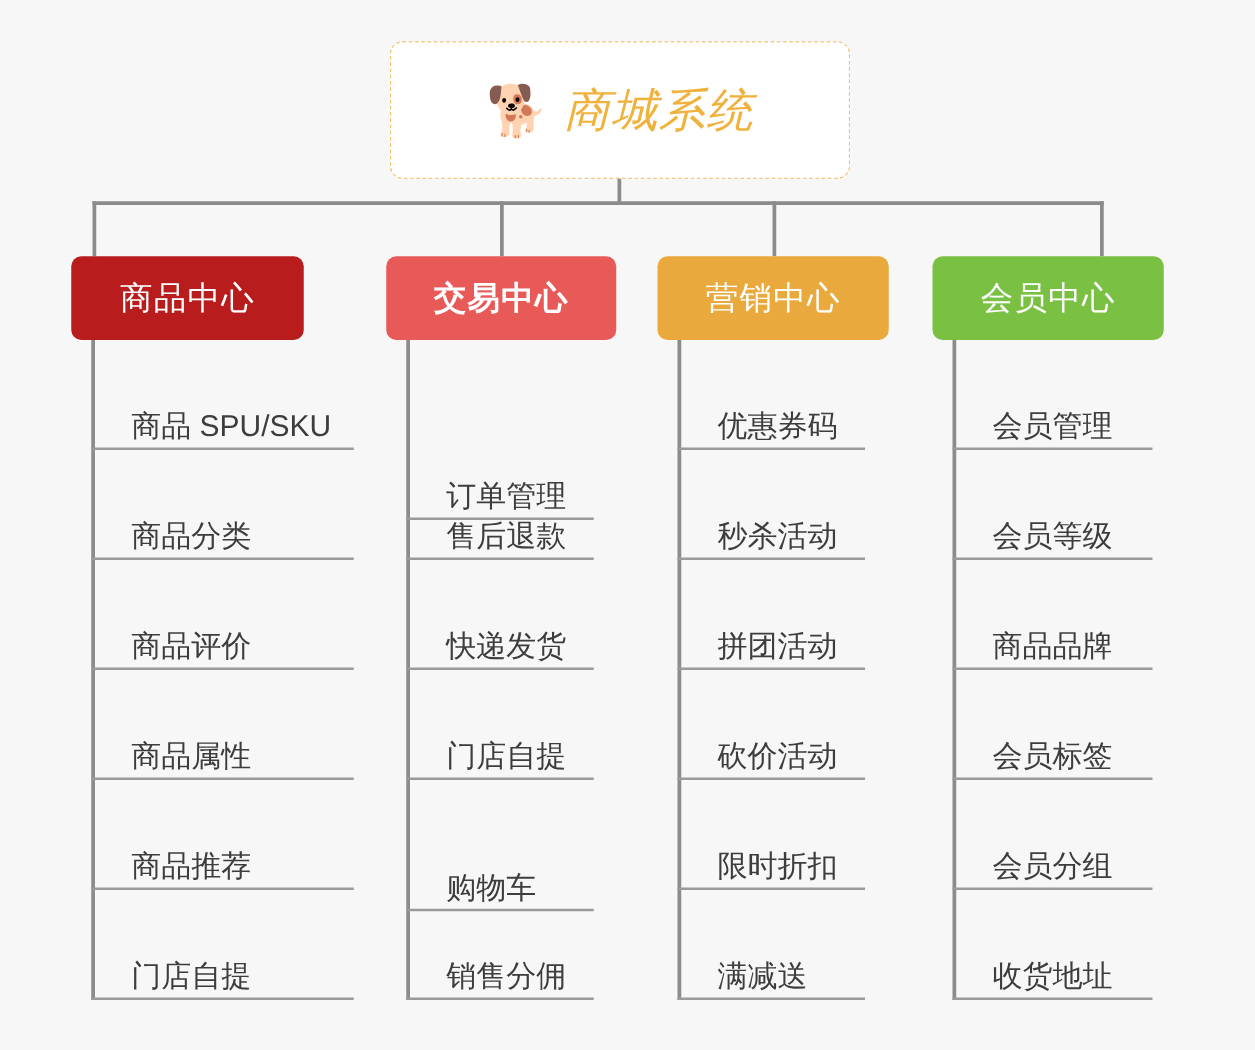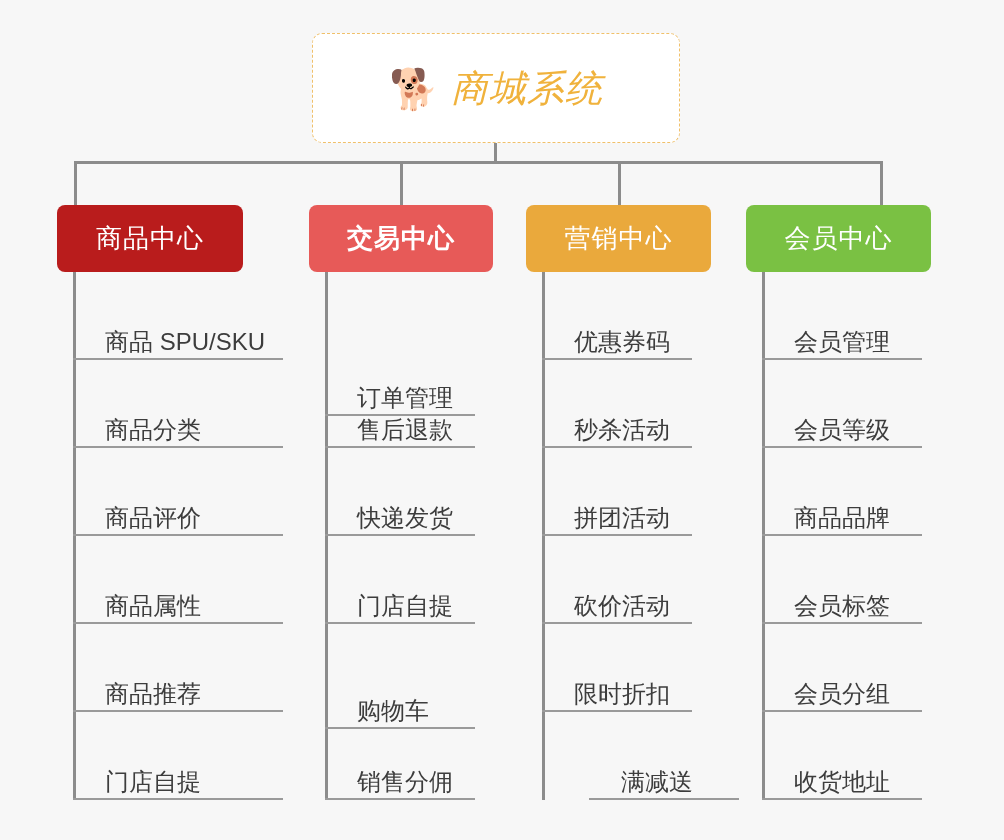--- a/index.html
+++ b/index.html
@@ -206,21 +206,21 @@
           <div class="leaf-rule" style="width: 150px;"></div>
         </div>
         <div class="leaf-item" style="top: 264px; width: 150px;">
           <span class="leaf-label">砍价活动</span>
           <div class="leaf-rule" style="width: 150px;"></div>
         </div>
         <div class="leaf-item" style="top: 352px; width: 150px;">
           <span class="leaf-label">限时折扣</span>
           <div class="leaf-rule" style="width: 150px;"></div>
         </div>
-        <div class="leaf-item" style="top: 440px; width: 150px; margin-left: 47px;">
+        <div class="leaf-item" style="top: 440px; width: 150px;">
           <span class="leaf-label">满减送</span>
           <div class="leaf-rule" style="width: 150px;"></div>
         </div>
       </div>
       <div class="cat-header" style="left: 746px; top: 205px; width: 185px; background: rgb(122, 193, 67);">
         <span>会员中心</span>
       </div>
       <div class="leaf-col" style="left: 762px;">
         <div class="leaf-spine" style="height: 528px; background: rgb(140, 140, 140);"></div>
         <div class="leaf-item" style="top: 0px; width: 160px;">

